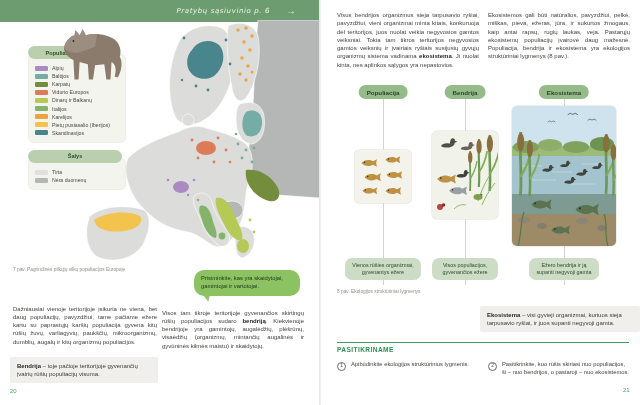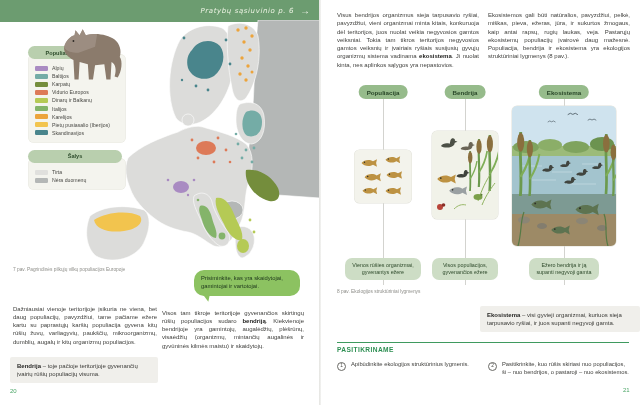--- a/index.html
+++ b/index.html
@@ -5,21 +5,21 @@
   * { margin:0; padding:0; box-sizing:border-box; }
   html,body { width:640px; height:405px; }
   body { font-family:"Liberation Sans", sans-serif; background:#fff; position:relative; overflow:hidden; color:#3d3d3b; }
   .spread { position:absolute; inset:0; background:#ffffff; }
   .page { position:absolute; top:0; height:405px; }
   .page.left { left:0; width:320px; }
   .page.right { left:322px; width:318px; }
   .gutter { position:absolute; left:319px; top:0; width:2px; height:405px; background:linear-gradient(90deg,#e3e3e0,#f4f4f2); }
 
   
-  .topbar { position:absolute; left:0; top:0; width:320px; height:22px; background:#6c9c70; display:flex; align-items:center; justify-content:flex-end; gap:6px; padding-right:10px; }
+  .topbar { position:absolute; left:0; top:0; width:320px; height:22px; background:#6c9c70; display:flex; align-items:center; justify-content:flex-end; gap:16px; padding-right:24px; }
   .hand { font-family:"DejaVu Sans", sans-serif; font-style:italic; font-size:7px; letter-spacing:0.6px; color:#eef4e4; }
   .tb-arrow { color:#f2f6ec; font-size:10px; line-height:1; }
   .mapwrap { position:absolute; left:0; top:20px; width:320px; height:243px; }
   .wolf { position:absolute; left:58px; top:26px; width:70px; height:64px; z-index:4; }
   .legend { position:absolute; left:28px; top:46px; width:98px; z-index:3; font-size:5.2px; }
   .leg-pill { background:#b9cfae; color:#2e4c2c; font-weight:700; font-size:5.6px; text-align:center; border-radius:7px; padding:3.5px 0; position:relative; z-index:2; }
   .leg-pill.pop { width:68px; }
   .leg-pill.countries { width:94px; margin-top:7px; }
   .panel { background:#f4f4ee; border-radius:6px; padding:9px 6px 5px 7px; margin-top:-5px; box-shadow:0 0 0 0.5px #e9e9e2 inset; }
   .lrow { display:flex; align-items:center; gap:4px; margin:2.1px 0; color:#4a4a46; }

